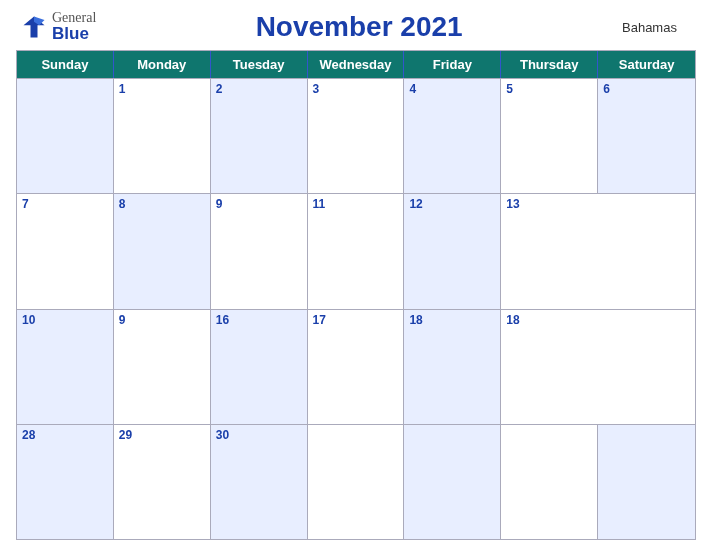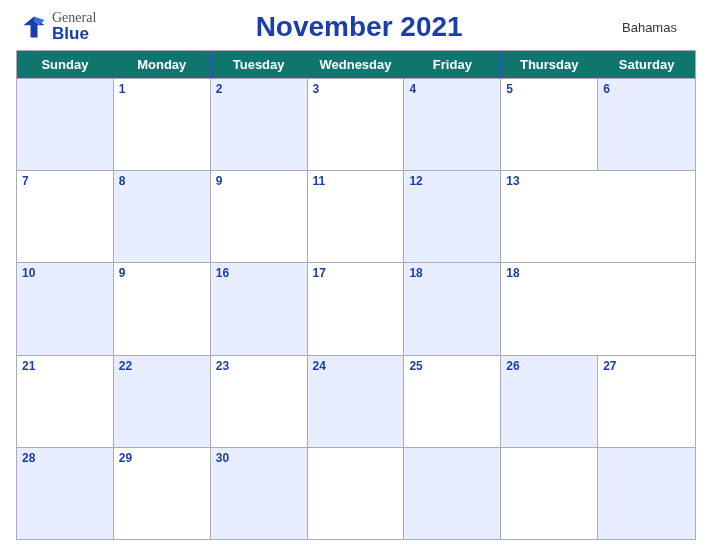--- a/index.html
+++ b/index.html
@@ -230,43 +230,20 @@
             <span class="day-number">17</span>
           </div>
         <div class="day-cell blue-bg">
             <span class="day-number">18</span>
           </div>
         <div class="day-cell">
             <span class="day-number">18</span>
           </div>
       </div>
 
-      <div class="week-row">
-        <div class="day-cell">
-            <span class="day-number">21</span>
-          </div>
-        <div class="day-cell blue-bg">
-            <span class="day-number">22</span>
-          </div>
-        <div class="day-cell">
-            <span class="day-number">23</span>
-          </div>
-        <div class="day-cell blue-bg">
-            <span class="day-number">24</span>
-          </div>
-        <div class="day-cell">
-            <span class="day-number">25</span>
-          </div>
-        <div class="day-cell blue-bg">
-            <span class="day-number">26</span>
-          </div>
-        <div class="day-cell">
-            <span class="day-number">27</span>
-          </div>
-      </div>
 
       <div class="week-row">
         <div class="day-cell blue-bg">
             <span class="day-number">28</span>
           </div>
         <div class="day-cell">
             <span class="day-number">29</span>
           </div>
         <div class="day-cell blue-bg">
             <span class="day-number">30</span>

